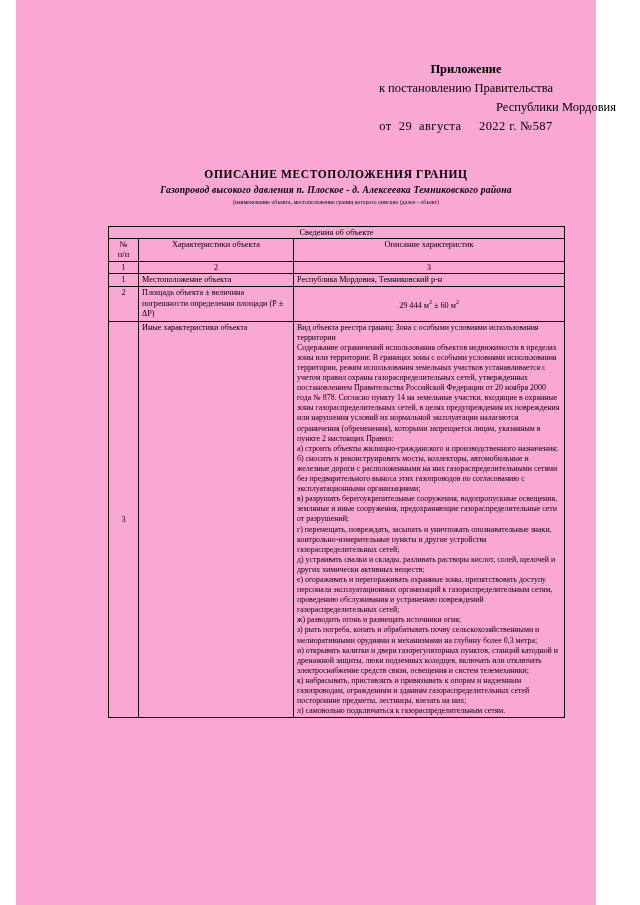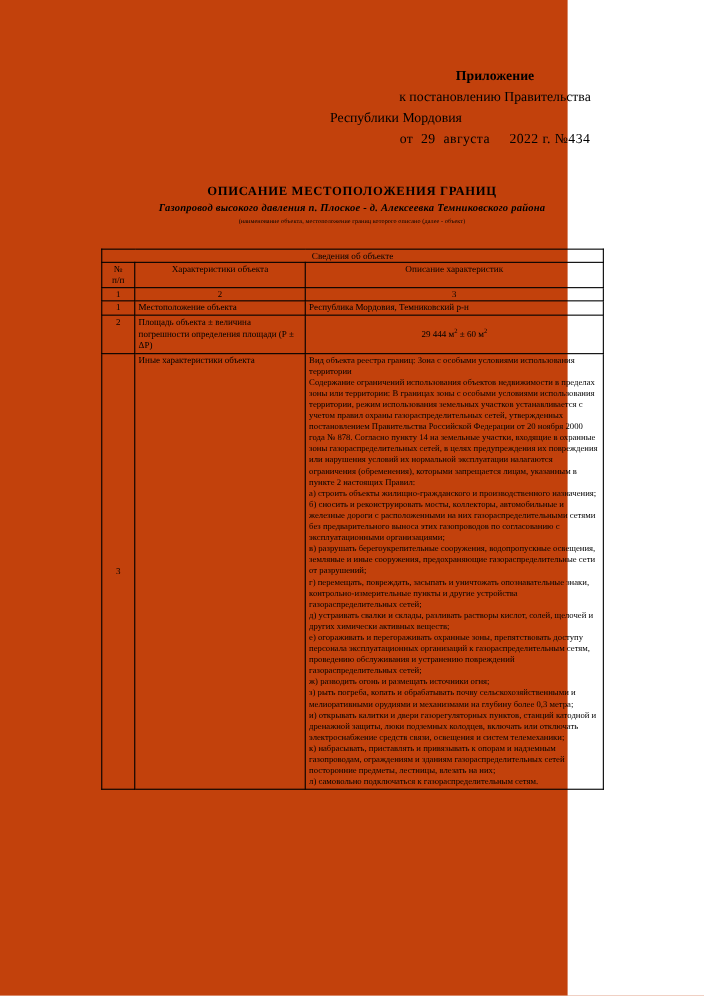--- a/index.html
+++ b/index.html
@@ -10,44 +10,44 @@
   body {
     width: 640px;
     height: 905px;
     font-family: "Liberation Serif", serif;
     color: #000000;
     position: relative;
     overflow: hidden;
   }
   .page {
     position: absolute;
-    left: 0;
+    left: 16px;
     top: 0;
-    width: 516px;
+    width: 580px;
     height: 905px;
-    background: #c2410c;
+    background: #f9a8d4;
   }
   .header-block {
     position: absolute;
     left: 300px;
     top: 60px;
     width: 300px;
     text-align: left;
   }
   .header-line {
     font-size: 12.5px;
     line-height: 19px;
     white-space: pre;
   }
   .header-line.bold {
     font-weight: bold;
     text-align: center;
   }
   .header-line.c1 { text-align: center; }
-  .header-line.c2 { text-align: left; }
+  .header-line.c2 { text-align: right; }
   .header-line.c3 { text-align: center; letter-spacing: 0.4px; }
 
   .title-block {
     position: absolute;
     left: 0;
     top: 168px;
     width: 640px;
     text-align: center;
   }
   .doc-title {
@@ -146,21 +146,21 @@
 </style>
 </head>
 <body>
 
 <div class="page">
 
   <div class="header-block">
     <div class="header-line bold">Приложение</div>
     <div class="header-line c1">к постановлению Правительства</div>
     <div class="header-line c2">Республики Мордовия</div>
-    <div class="header-line c3">от  29  августа     2022 г. №434</div>
+    <div class="header-line c3">от  29  августа     2022 г. №587</div>
   </div>
 
   <div class="title-block">
     <div class="doc-title">ОПИСАНИЕ МЕСТОПОЛОЖЕНИЯ ГРАНИЦ</div>
     <div class="doc-subtitle">Газопровод высокого давления п. Плоское - д. Алексеевка Темниковского района</div>
     <div class="doc-note">(наименование объекта, местоположение границ которого описано (далее - объект)</div>
   </div>
 
 
   <table class="main">

